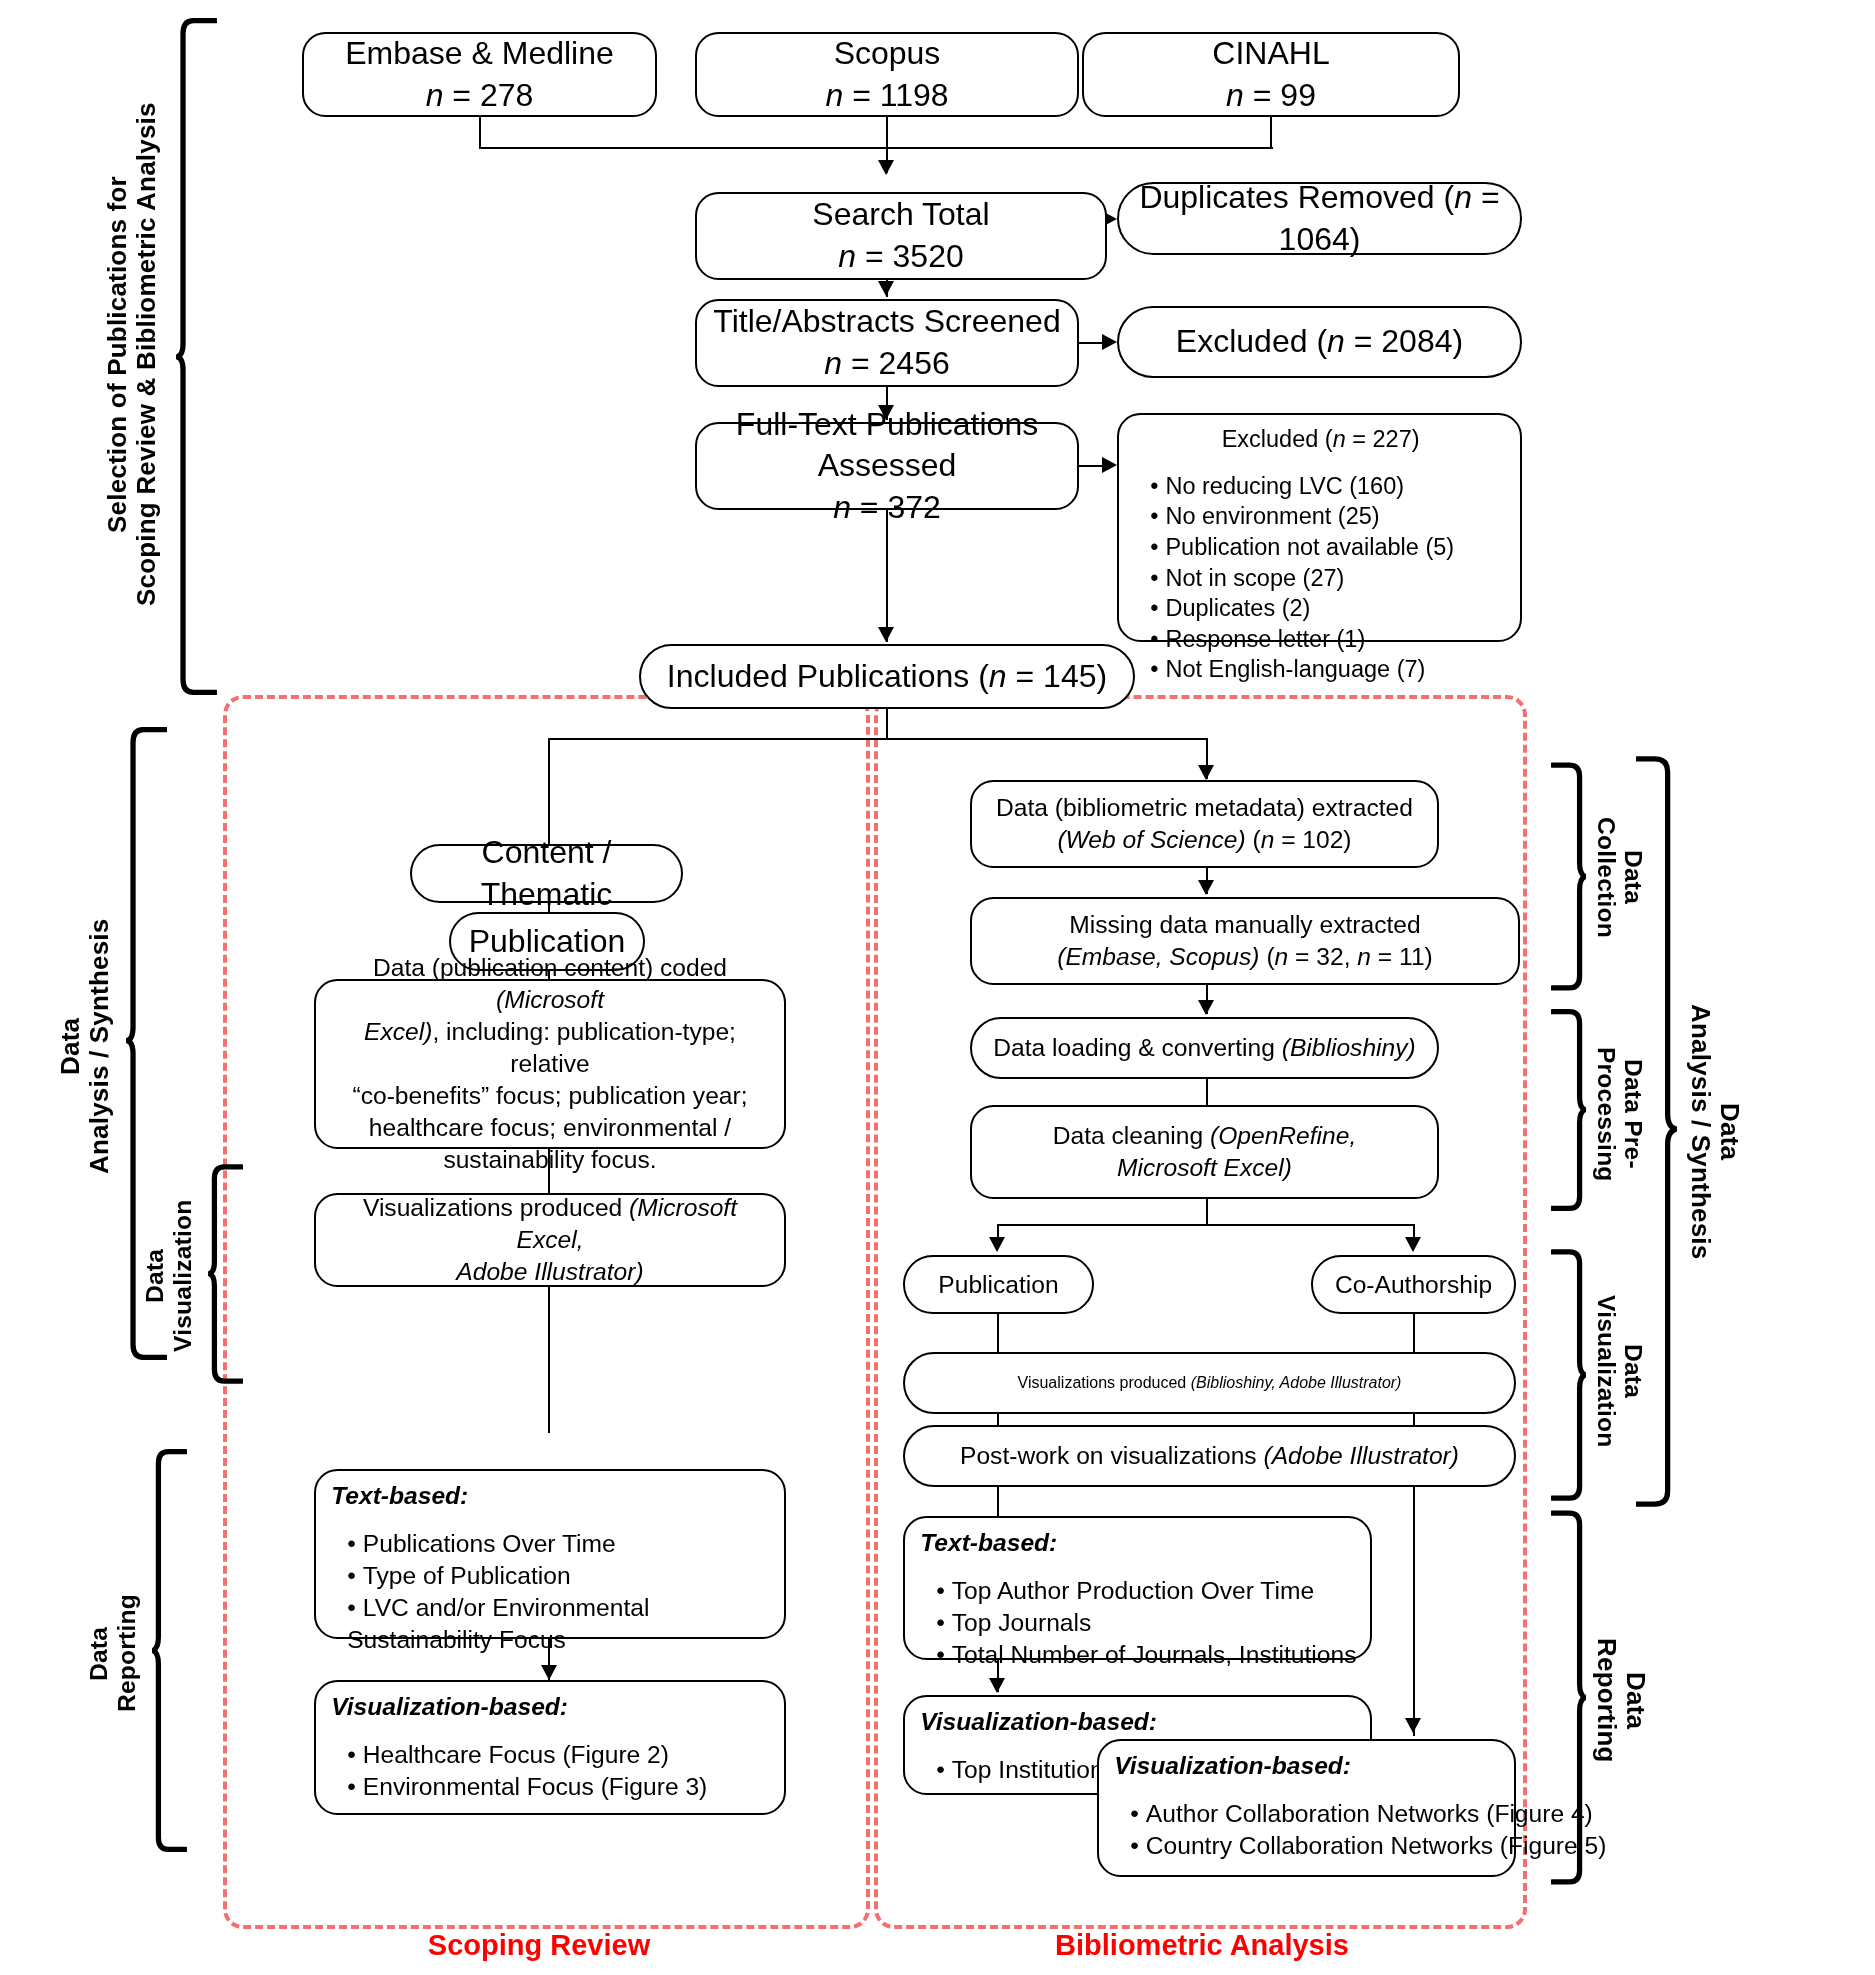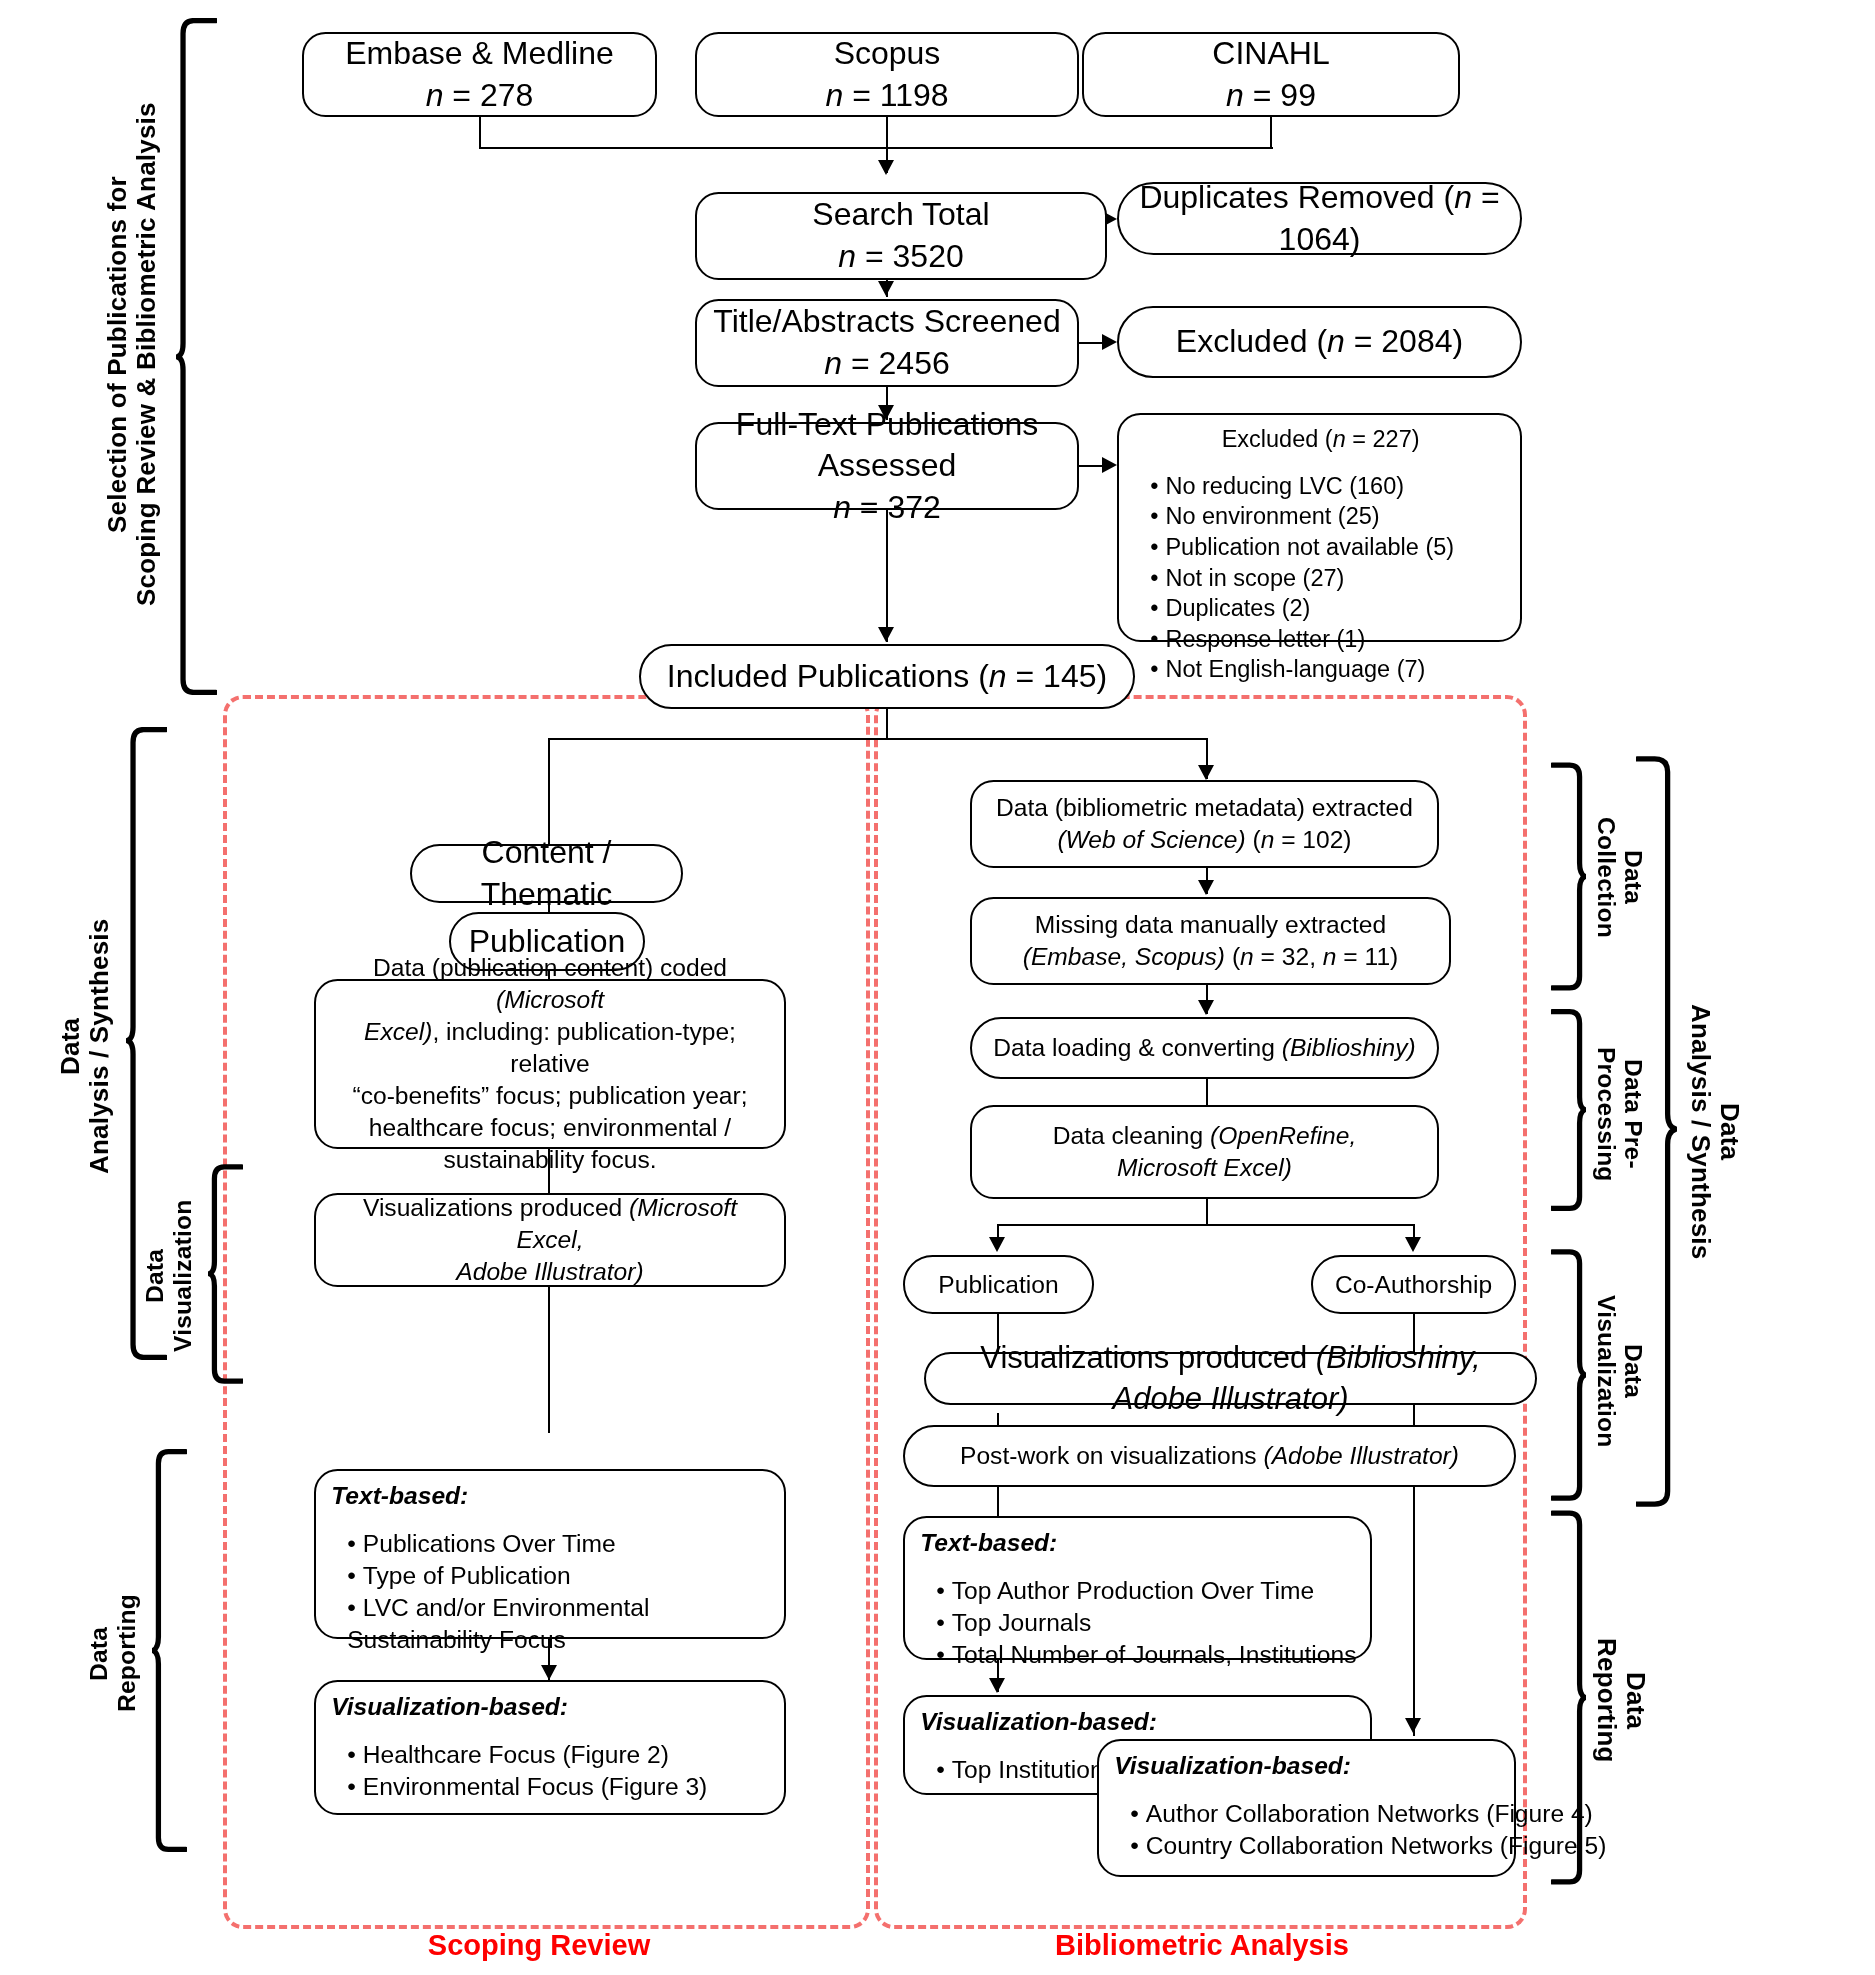--- a/index.html
+++ b/index.html
@@ -211,21 +211,21 @@
     </ul>
   </div>
 
   <div class="node" style="left:970px;top:780px;width:469px;height:88px;flex-direction:column;font-size:24.6px;">
     <span class="ttl">Data (bibliometric metadata) extracted</span>
     <span class="ttl"><i>(Web of Science)</i> (<i>n</i> = 102)</span>
   </div>
   <div class="ln vln" style="left:1206px;top:868px;height:26px;"></div>
   <div class="arrow-d" style="left:1198px;top:880px;"></div>
 
-  <div class="node" style="left:970px;top:897px;width:481px;height:88px;flex-direction:column;font-size:24.6px;">
+  <div class="node" style="left:970px;top:897px;width:550px;height:88px;flex-direction:column;font-size:24.6px;">
     <span class="ttl">Missing data manually extracted</span>
     <span class="ttl"><i>(Embase, Scopus)</i> (<i>n</i> = 32, <i>n</i> = 11)</span>
   </div>
   <div class="ln vln" style="left:1206px;top:985px;height:29px;"></div>
   <div class="arrow-d" style="left:1198px;top:1000px;"></div>
 
   <div class="node pill" style="left:970px;top:1017px;width:469px;height:62px;font-size:24.6px;">
     <span>Data loading &amp; converting <i>(Biblioshiny)</i></span>
   </div>
   <div class="ln vln" style="left:1206px;top:1079px;height:26px;"></div>
@@ -246,21 +246,21 @@
     <span>Publication</span>
   </div>
   <div class="node pill" style="left:1311px;top:1255px;width:205px;height:59px;font-size:24.6px;">
     <span>Co-Authorship</span>
   </div>
 
   <div class="ln vln" style="left:997px;top:1314px;height:41px;"></div>
   <div class="ln vln" style="left:1413px;top:1314px;height:422px;"></div>
   <div class="arrow-d" style="left:1405px;top:1718px;"></div>
 
-  <div class="node pill" style="left:924px;top:1352px;width:613px;height:53px;font-size:31px;">
+  <div class="node pill" style="left:903px;top:1352px;width:613px;height:62px;font-size:16px;">
     <span>Visualizations produced <i>(Biblioshiny, Adobe Illustrator)</i></span>
   </div>
   <div class="ln vln" style="left:997px;top:1413px;height:20.5px;"></div>
 
   <div class="node pill" style="left:903px;top:1425px;width:613px;height:62px;font-size:24.6px;">
     <span>Post-work on visualizations <i>(Adobe Illustrator)</i></span>
   </div>
   <div class="ln vln" style="left:997px;top:1487px;height:29px;"></div>
 
   <div class="node listbox" style="left:903px;top:1516px;width:469px;height:144px;flex-direction:column;font-size:24.6px;">

